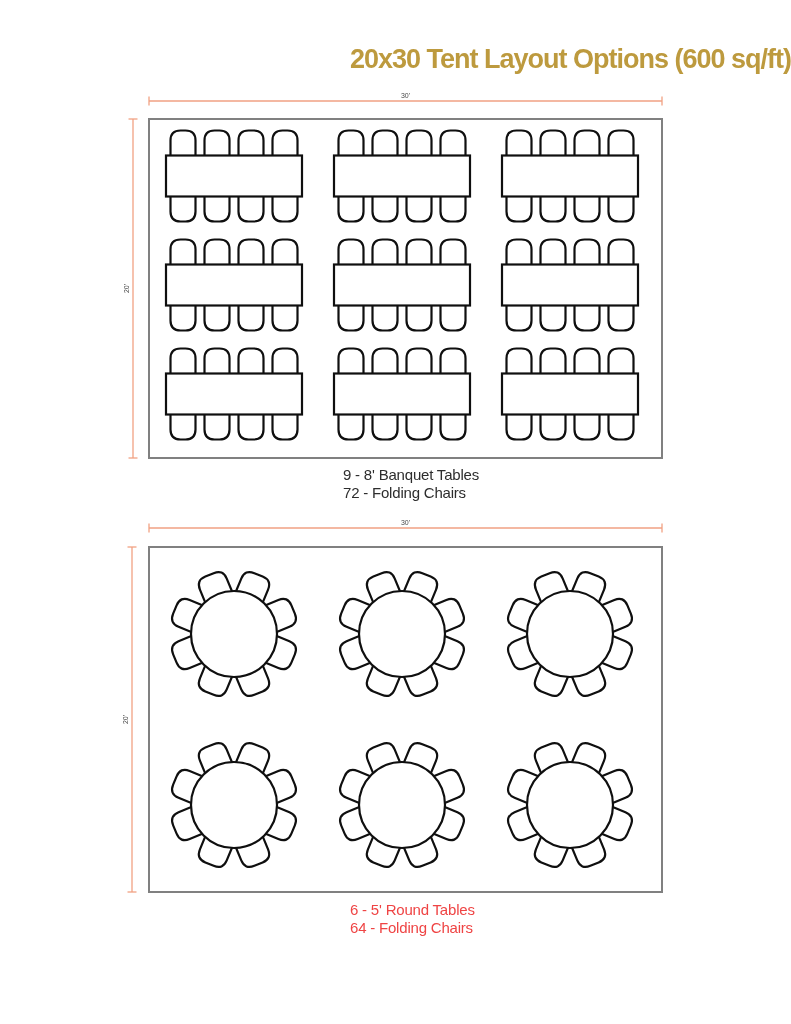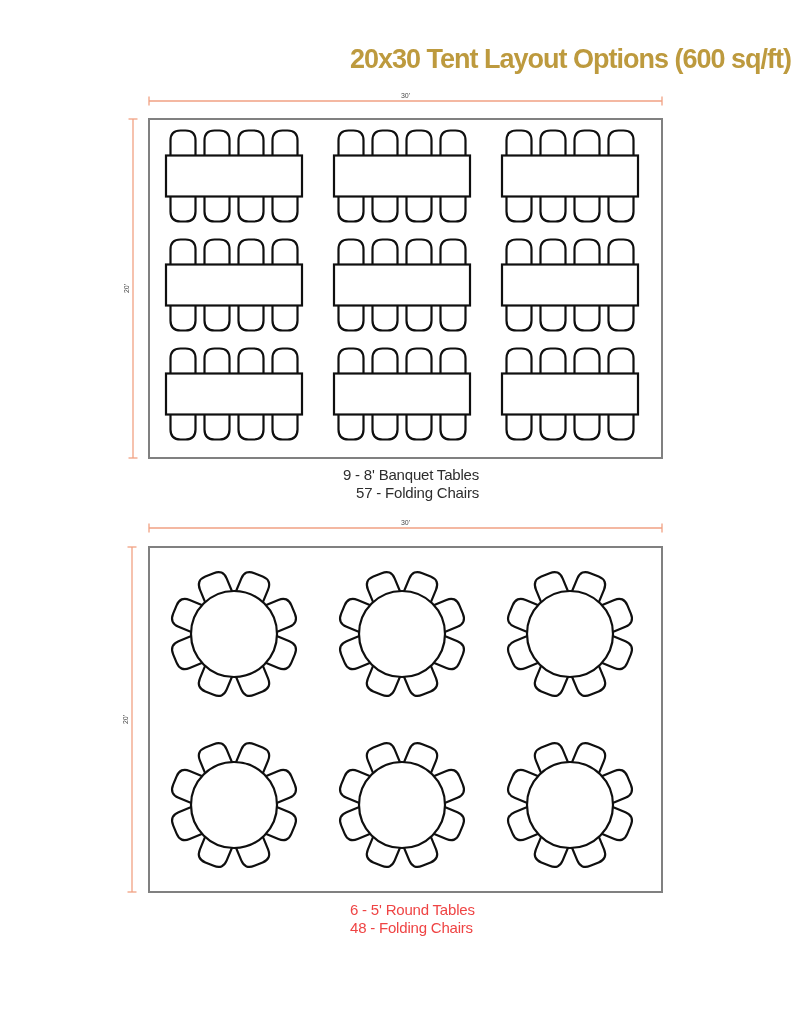--- a/index.html
+++ b/index.html
@@ -239,22 +239,22 @@
           <path d="M -4.5 -16 H 4.5 Q 14.5 -16 14.5 -6 V 11 Q 14.5 16 9.5 16 H -9.5 Q -14.5 16 -14.5 11 V -6 Q -14.5 -16 -4.5 -16 Z" transform="translate(588.3688047535243 849.3462175605417) rotate(157.5)" fill="#FFFFFF" stroke="#0F0F0F" stroke-width="2.2"></path>
           <path d="M -4.5 -16 H 4.5 Q 14.5 -16 14.5 -6 V 11 Q 14.5 16 9.5 16 H -9.5 Q -14.5 16 -14.5 11 V -6 Q -14.5 -16 -4.5 -16 Z" transform="translate(551.6311952464757 849.3462175605417) rotate(202.5)" fill="#FFFFFF" stroke="#0F0F0F" stroke-width="2.2"></path>
           <path d="M -4.5 -16 H 4.5 Q 14.5 -16 14.5 -6 V 11 Q 14.5 16 9.5 16 H -9.5 Q -14.5 16 -14.5 11 V -6 Q -14.5 -16 -4.5 -16 Z" transform="translate(525.6537824394583 823.3688047535243) rotate(247.5)" fill="#FFFFFF" stroke="#0F0F0F" stroke-width="2.2"></path>
           <path d="M -4.5 -16 H 4.5 Q 14.5 -16 14.5 -6 V 11 Q 14.5 16 9.5 16 H -9.5 Q -14.5 16 -14.5 11 V -6 Q -14.5 -16 -4.5 -16 Z" transform="translate(525.6537824394583 786.6311952464757) rotate(292.5)" fill="#FFFFFF" stroke="#0F0F0F" stroke-width="2.2"></path>
           <path d="M -4.5 -16 H 4.5 Q 14.5 -16 14.5 -6 V 11 Q 14.5 16 9.5 16 H -9.5 Q -14.5 16 -14.5 11 V -6 Q -14.5 -16 -4.5 -16 Z" transform="translate(551.6311952464757 760.6537824394583) rotate(337.5)" fill="#FFFFFF" stroke="#0F0F0F" stroke-width="2.2"></path>
           <circle cx="570" cy="805" r="43" fill="#FFFFFF" stroke="#0F0F0F" stroke-width="2.2"></circle>
         </g>
       </g>
     </svg>
 
-  <div class="caption" id="caption-0" style="left: 343px; top: 466px; color: rgb(45, 45, 45); text-align: right;">
+  <div class="caption" id="caption-0" style="left: 343px; top: 466px; color: rgb(45, 45, 45);">
     <div>9 - 8' Banquet Tables</div>
-    <div>57 - Folding Chairs</div>
+    <div>72 - Folding Chairs</div>
   </div>
 
   <div class="caption" id="caption-1" style="left: 350px; top: 901px; color: #ef4444;">
     <div>6 - 5' Round Tables</div>
-    <div>48 - Folding Chairs</div>
+    <div>64 - Folding Chairs</div>
   </div>
 </div>
 
 </body></html>

